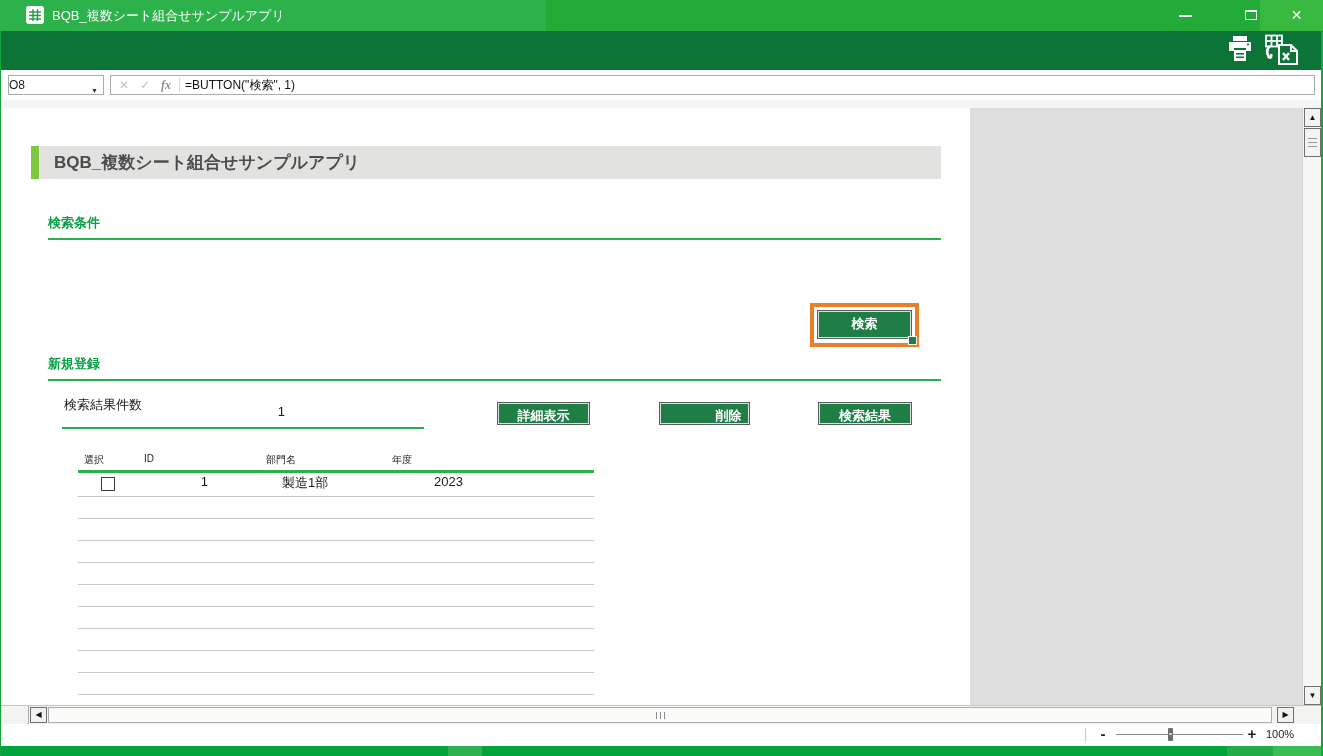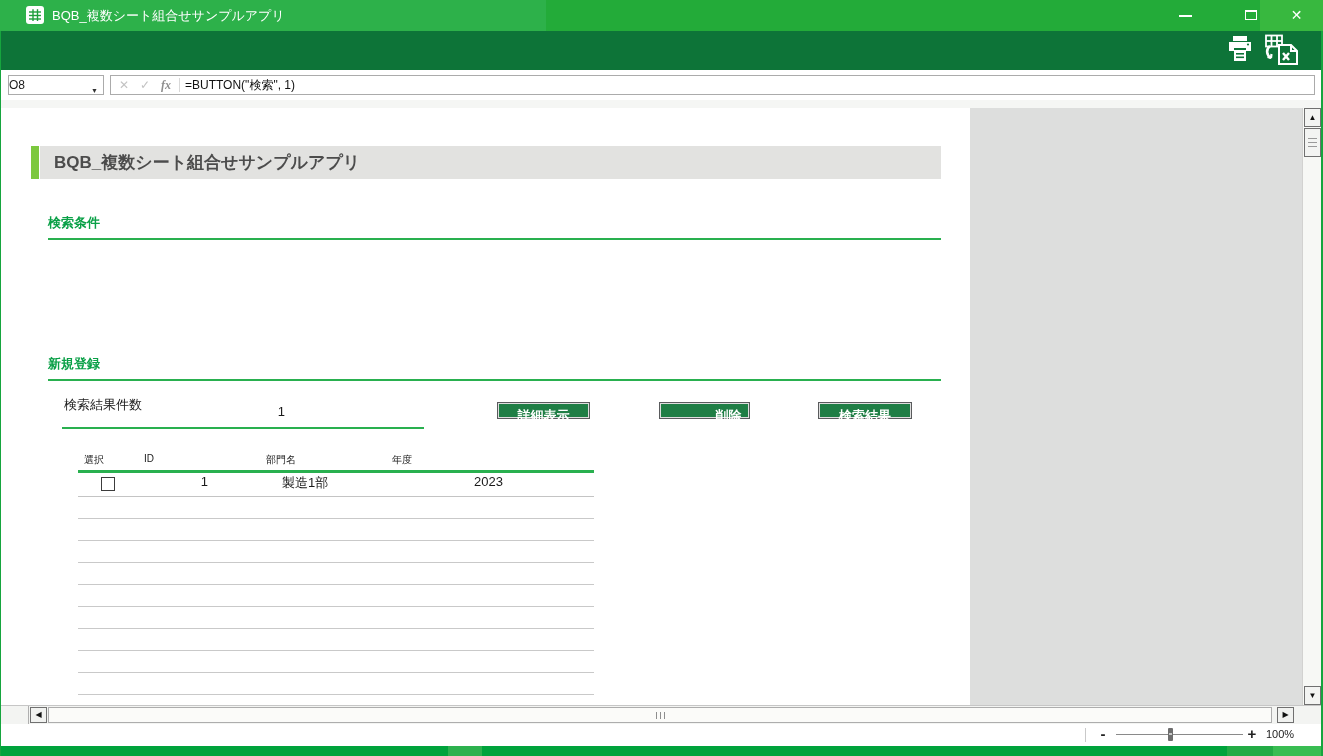--- a/index.html
+++ b/index.html
@@ -52,21 +52,21 @@
   .page { position:absolute; left:2px; top:0; width:968px; height:597px; background:#fff; }
   .accent-bar { position:absolute; left:29px; top:38px; width:8px; height:33px; background:#7CC83E; }
   .banner { position:absolute; left:38px; top:38px; width:901px; height:33px; background:#E2E2E0; }
   .banner-text { position:absolute; left:14px; top:0; height:33px; line-height:33px; font-size:17px; font-weight:bold; color:#4C4C4C; }
   .sec-head { position:absolute; font-size:13px; font-weight:bold; color:#0AA047; }
   .sec-rule { position:absolute; left:46px; width:893px; height:2px; background:#29B04F; }
   .h-crit { left:46px; top:106px; } .rule-crit { top:130px; }
   .h-res  { left:46px; top:247px; } .rule-res  { top:271px; }
 
   
-  .gbtn { position:absolute; height:17px; background:#1F7E45; border:1px solid #5A5B5D; box-shadow:inset 0 0 0 1px #DEDEDE;
+  .gbtn { position:absolute; height:23px; background:#1F7E45; border:1px solid #5A5B5D; box-shadow:inset 0 0 0 1px #DEDEDE;
           color:#fff; font-weight:bold; font-size:13px; text-align:center; line-height:26px; cursor:pointer; }
   .btn-detail { left:495px; top:294px; width:93px; }
   .btn-delete { left:657px; top:294px; width:91px;padding-left:48px; }
   .btn-register { left:816px; top:294px; width:94px; }
 
   
   .search-frame { position:absolute; left:808px; top:195px; width:109px; height:44px; border:4px solid #E8802A; background:#fff; }
   .search-btn { position:absolute; left:3px; top:3px; width:95px; height:29px; }
   .sel-handle { position:absolute; right:-2px; bottom:-2px; width:9px; height:9px; background:#1F7E45; border:1px solid #F2F2F2; }
 
@@ -77,21 +77,21 @@
 
   
   .results-table { position:absolute; left:0; top:0; width:968px; height:597px; }
   .th { position:absolute; top:345px; font-size:10px; color:#1A1A1A; }
   .th-select { left:82px; } .th-id { left:142px; } .th-dept { left:264px; } .th-year { left:390px; }
   .thead-rule { position:absolute; left:76px; top:362px; width:516px; height:3px; background:#29B04F; }
   .row-checkbox { position:absolute; left:99px; top:369px; width:14px; height:14px; border:1px solid #3C3C3C; background:#fff; cursor:pointer; }
   .cell { position:absolute; top:366px; font-size:13px; color:#1A1A1A; }
   .cell-id { left:150px; width:56px; text-align:right; }
   .cell-dept { left:280px; }
-  .cell-year { left:432px;margin-left:40px; }
+  .cell-year { left:432px; }
   .row-line { position:absolute; left:76px; top:388px; width:516px; height:1px; background:#C4C4C4; }
   .empty-row-line { position:absolute; left:76px; width:516px; height:1px; background:#C9C9C9; }
 
   
   .hscroll-row { position:absolute; left:0; top:705px; width:1323px; height:19px; background:#F3F4F2; border-top:1px solid #C6C6C6; }
   .h-corner { position:absolute; left:2px; top:0; width:27px; height:19px; background:#F3F4F2; border-right:1px solid #AFAFAF; }
   .hs-box { position:absolute; top:1px; width:17px; height:16px; border:1px solid #707070; background:#F1F2F0; text-align:center; font-size:8px; line-height:14px; color:#111; cursor:pointer; }
   .hs-left { left:30px; } .hs-right { left:1277px; }
   .hs-thumb { position:absolute; left:48px; top:1px; width:1224px; height:16px; border:1px solid #ADADAD; background:#FBFBF9; cursor:grab; }
   .hs-grips { position:absolute; left:656px; top:6px; width:10px; height:7px;
@@ -199,20 +199,24 @@
     <div class="page">
 
       <div class="accent-bar"></div>
       <div class="banner">
         <span class="banner-text">BQB_複数シート組合せサンプルアプリ</span>
       </div>
 
       <div class="sec-head h-crit">検索条件</div>
       <div class="sec-rule rule-crit"></div>
 
+      <div class="search-frame">
+        <div class="gbtn search-btn">検索</div>
+        <div class="sel-handle"></div>
+      </div>
 
       <div class="sec-head h-res">新規登録</div>
       <div class="sec-rule rule-res"></div>
 
       <span class="count-label">検索結果件数</span>
       <span class="count-value">1</span>
       <div class="count-rule"></div>
 
       <div class="gbtn btn-detail">詳細表示</div>
       <div class="gbtn btn-delete">削除</div>

